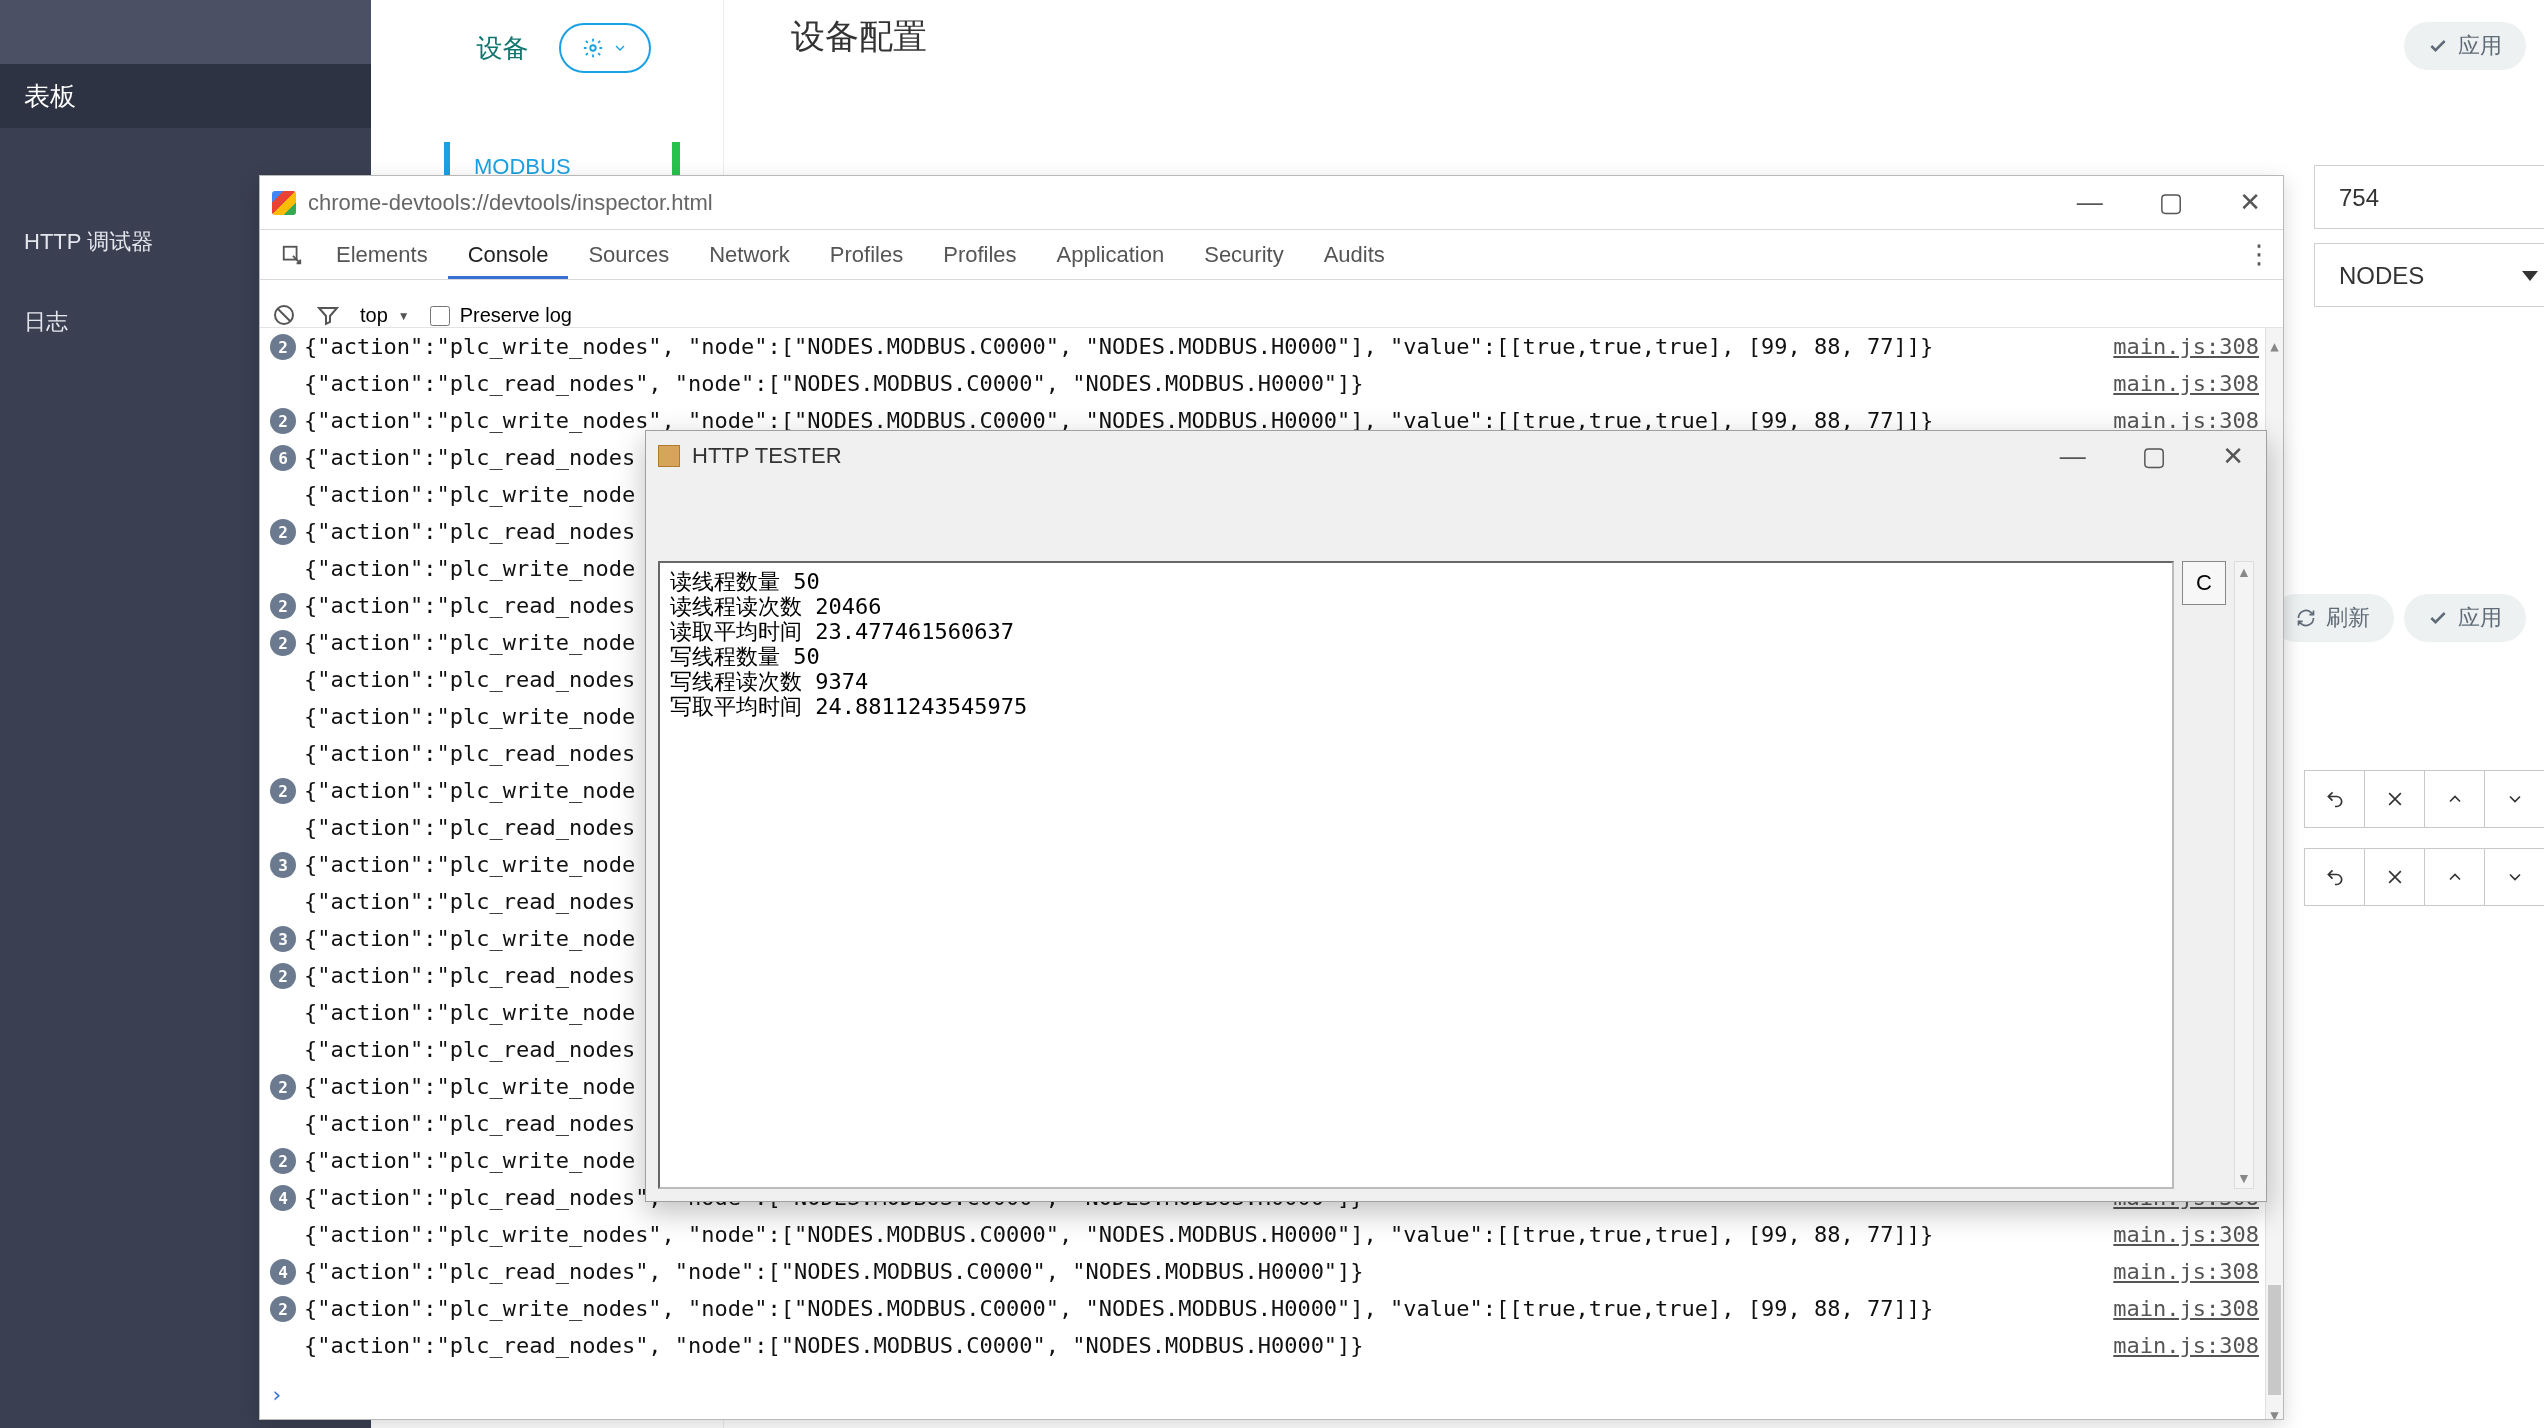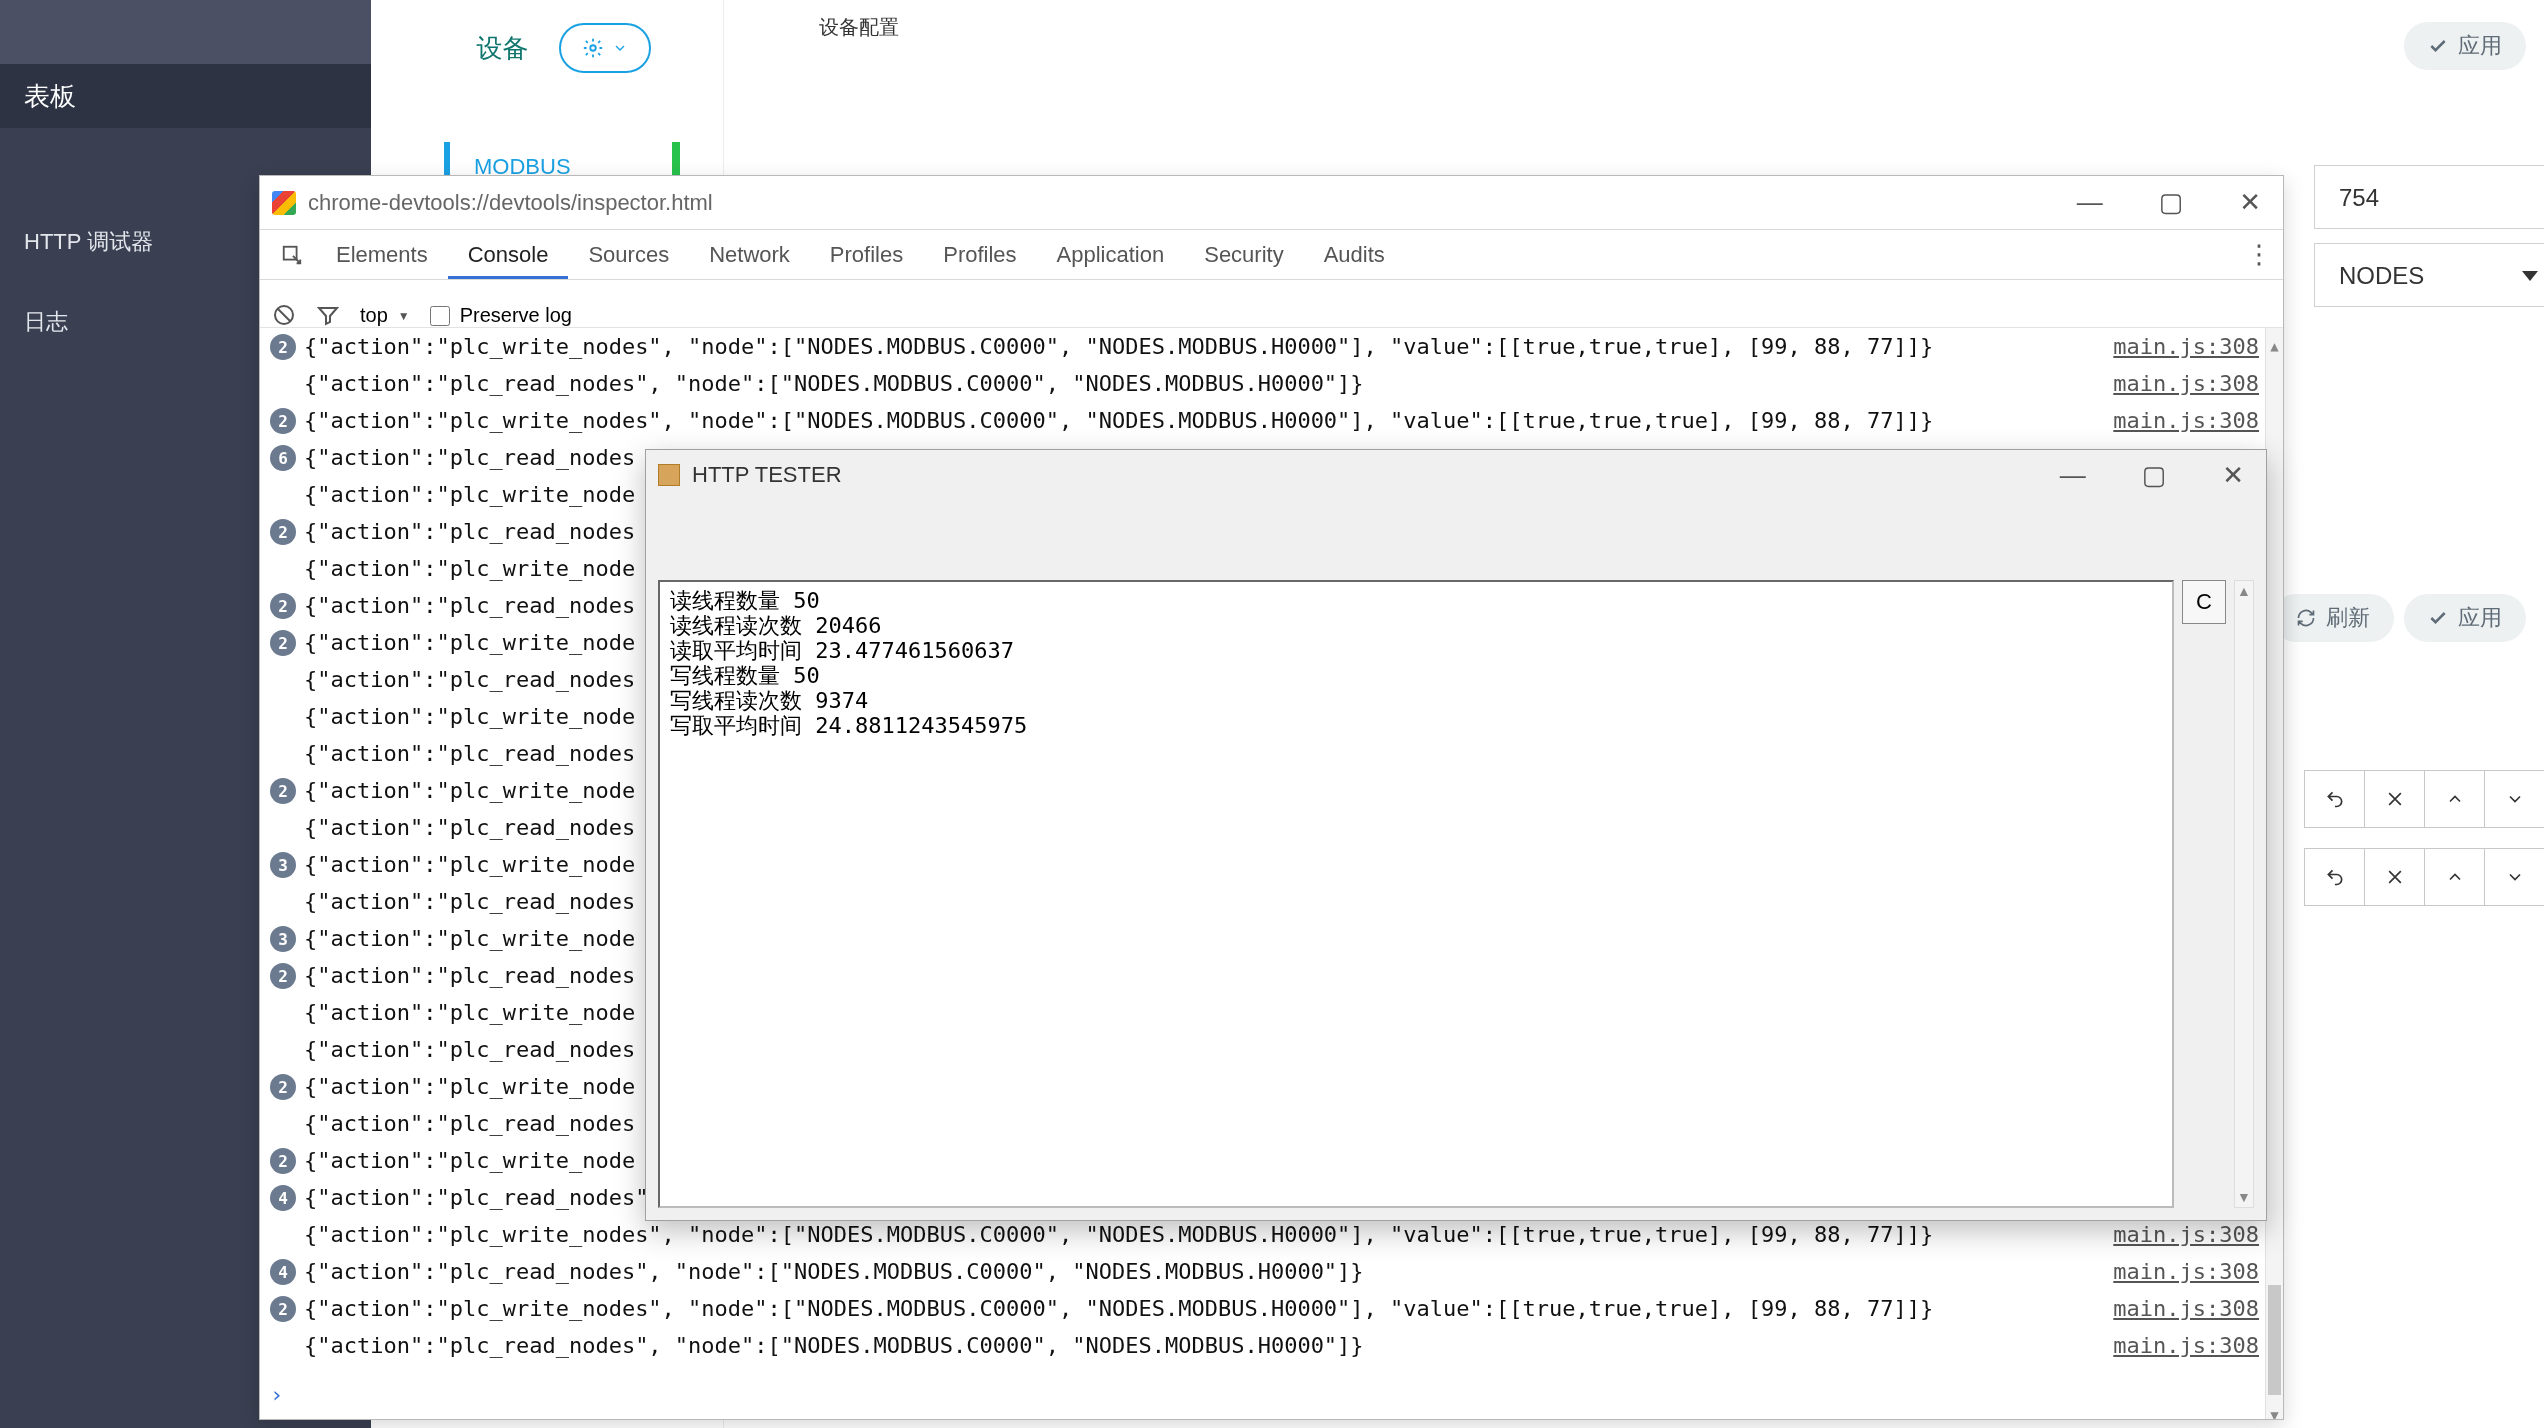--- a/index.html
+++ b/index.html
@@ -80,23 +80,22 @@
 }
 .app-top .subnav .side-item::after {
   content: "";
   position: absolute; right: -6px; top: 0;
   width: 8px; height: 50px;
   background: #27c24c;
 }
 .app-top .config-head {
   position: absolute;
   left: 420px; top: 14px;
-  font-size: 20px;
+  font-size: 34px;
   color: #333;
-  margin-left: 28px;
 }
 
 
 .right-fields {
   position: absolute; right: 0; top: 165px; width: 230px;
 }
 .right-fields .fld {
   border: 1px solid #d0d0d0;
   border-right: none;
   height: 64px; line-height: 64px;
@@ -240,21 +239,20 @@
 }
 
 
 .tester {
   position: absolute;
   left: 645px; top: 430px;
   width: 1622px; height: 772px;
   background: #f0f0f0;
   border: 1px solid #a0a0a0;
   box-shadow: 0 10px 28px rgba(0,0,0,.25);
-  margin-top: 19px;
 }
 .tester .titlebar {
   height: 50px; display: flex; align-items: center;
   padding: 0 12px; font-size: 22px; color: #333;
 }
 .tester .titlebar .ico {
   width: 22px; height: 22px; background: #d7a45c;
   border: 1px solid #b07c28; margin-right: 12px;
 }
 .tester .titlebar .winctl {

